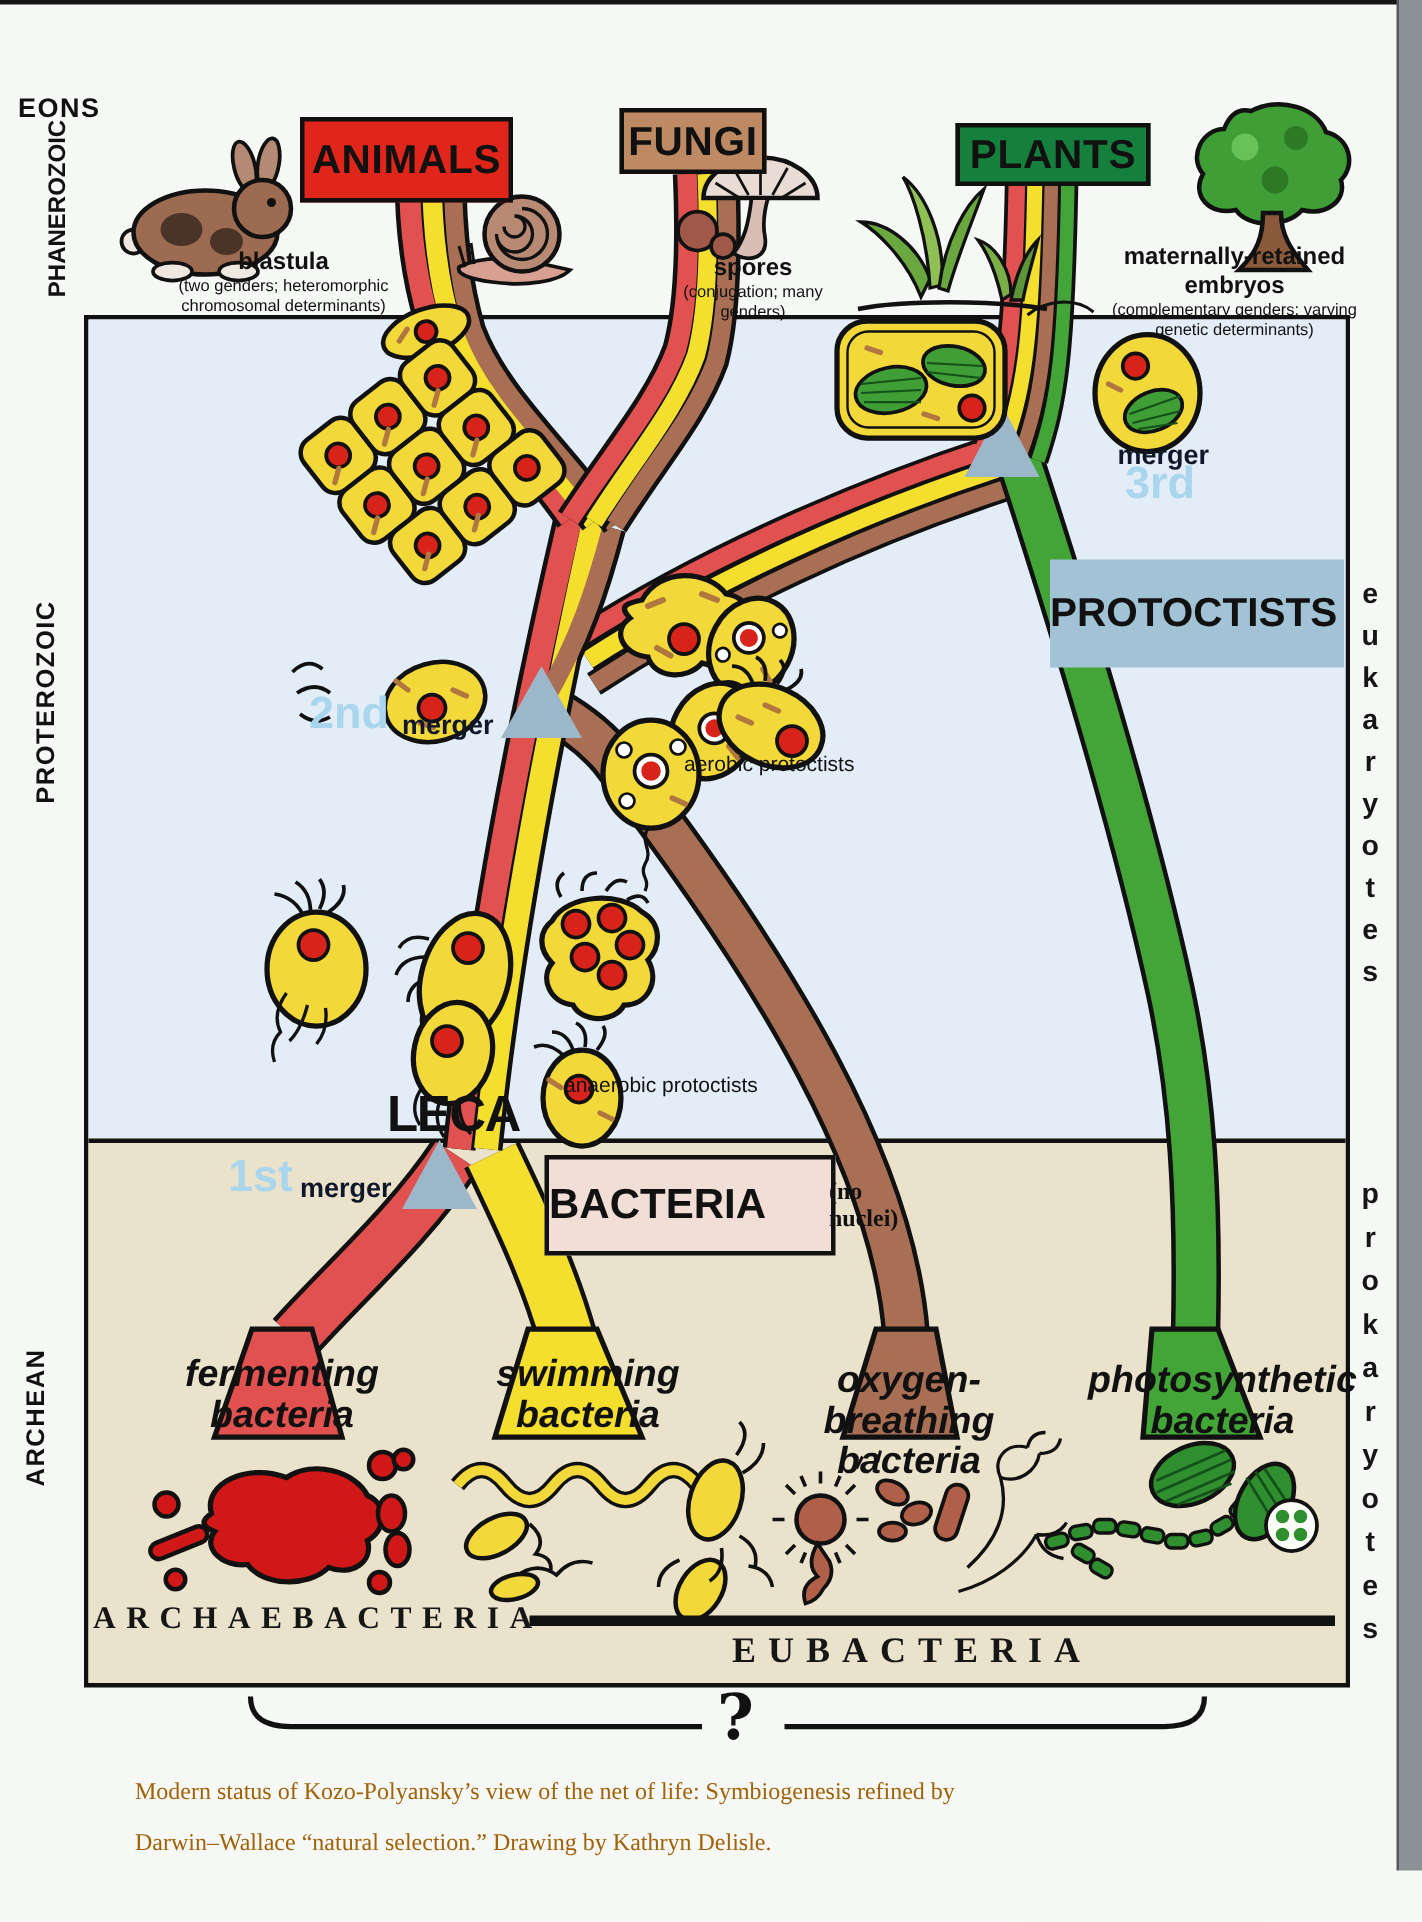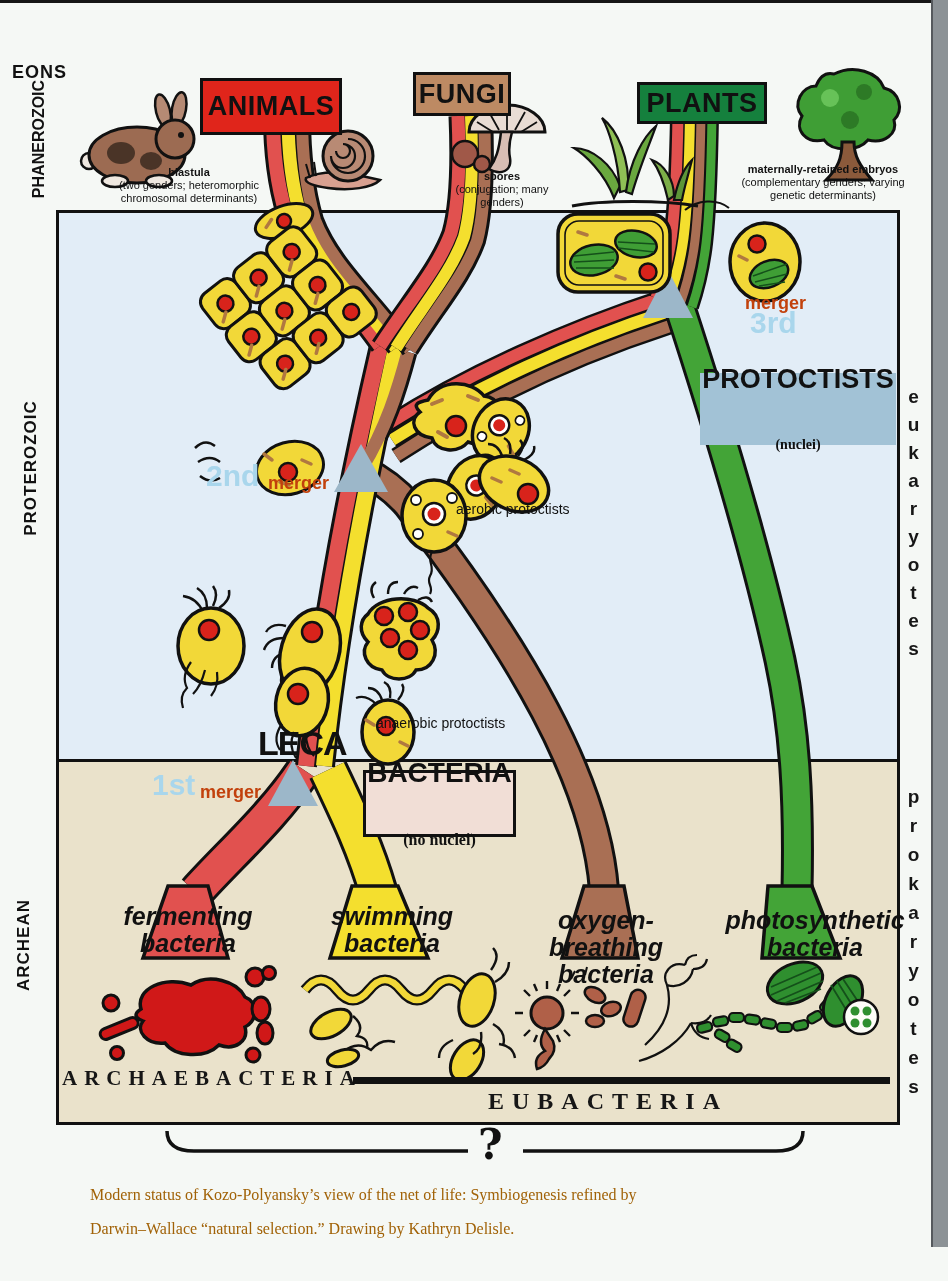--- a/index.html
+++ b/index.html
@@ -16,30 +16,30 @@
   .era-arch{left:-31px;top:935px;width:110px;font-size:17px;letter-spacing:1px;}
   .frame{left:56px;top:210px;width:844px;height:915px;border:3px solid #111;box-sizing:border-box;}
   .proto-bg{left:0;top:0;width:838px;height:546px;background:#e2edf7;}
   .arch-bg{left:0;top:546px;width:838px;height:363px;background:#eae2cb;border-top:3px solid #111;box-sizing:border-box;}
   .kbox{display:flex;align-items:center;justify-content:center;border:3px solid #101010;
         font-weight:bold;font-size:27px;letter-spacing:.5px;box-sizing:border-box;}
   .kbox.animals{left:200px;top:78px;width:142px;height:57px;background:#e0251b;}
   .kbox.fungi{left:413px;top:72px;width:98px;height:44px;background:#bd8a63;}
   .kbox.plants{left:637px;top:82px;width:130px;height:42px;background:#15803d;}
   .annot{text-align:center;line-height:1.18;}
-  .annot .t{font-weight:bold;font-size:11px;}
+  .annot .t{font-weight:bold;font-size:16px;}
   .annot .s{font-size:11px;}
   .an-blastula{left:103px;top:166px;width:172px;}
   .an-spores{left:443px;top:170px;width:118px;}
   .an-embryos{left:723px;top:163px;width:200px;}
   .mnum{font-size:30px;color:#a9d6ec;font-weight:bold;line-height:1;}
-  .mword{font-size:18px;color:#c2410c;font-weight:bold;line-height:1;}
-  .cladebox{display:flex;flex-direction:column;align-items:center;justify-content:center;box-sizing:border-box;gap:42px;}
+  .mword{font-size:18px;color:#0f172a;font-weight:bold;line-height:1;}
+  .cladebox{display:flex;align-items:center;box-sizing:border-box;gap:42px;}
   .protoctists{left:700px;top:373px;width:196px;height:72px;background:#a2c2d6;}
-  .bacteria{left:363px;top:770px;width:153px;height:67px;background:#f1ded6;border:3px solid #111;}
+  .bacteria{left:363px;top:770px;width:194px;height:67px;background:#f1ded6;border:3px solid #111;}
   .cladebox .big{font-weight:bold;font-size:27px;line-height:1.1;}
   .cladebox .small{font-weight:bold;font-size:14px;font-family:Liberation Serif, serif;}
   .bacteria .big{font-size:28px;}
   .bacteria .small{font-size:16px;}
   .leca{left:258px;top:724px;font-size:34px;font-weight:bold;letter-spacing:-1px;}
   .celltext{font-size:14px;}
   .aerobic{left:456px;top:501px;}
   .anaerobic{left:376px;top:715px;}
   .ancestor{font-size:25px;font-weight:bold;font-style:italic;text-align:center;line-height:1.08;}
   .anc-ferm{left:118px;top:903px;width:140px;}

